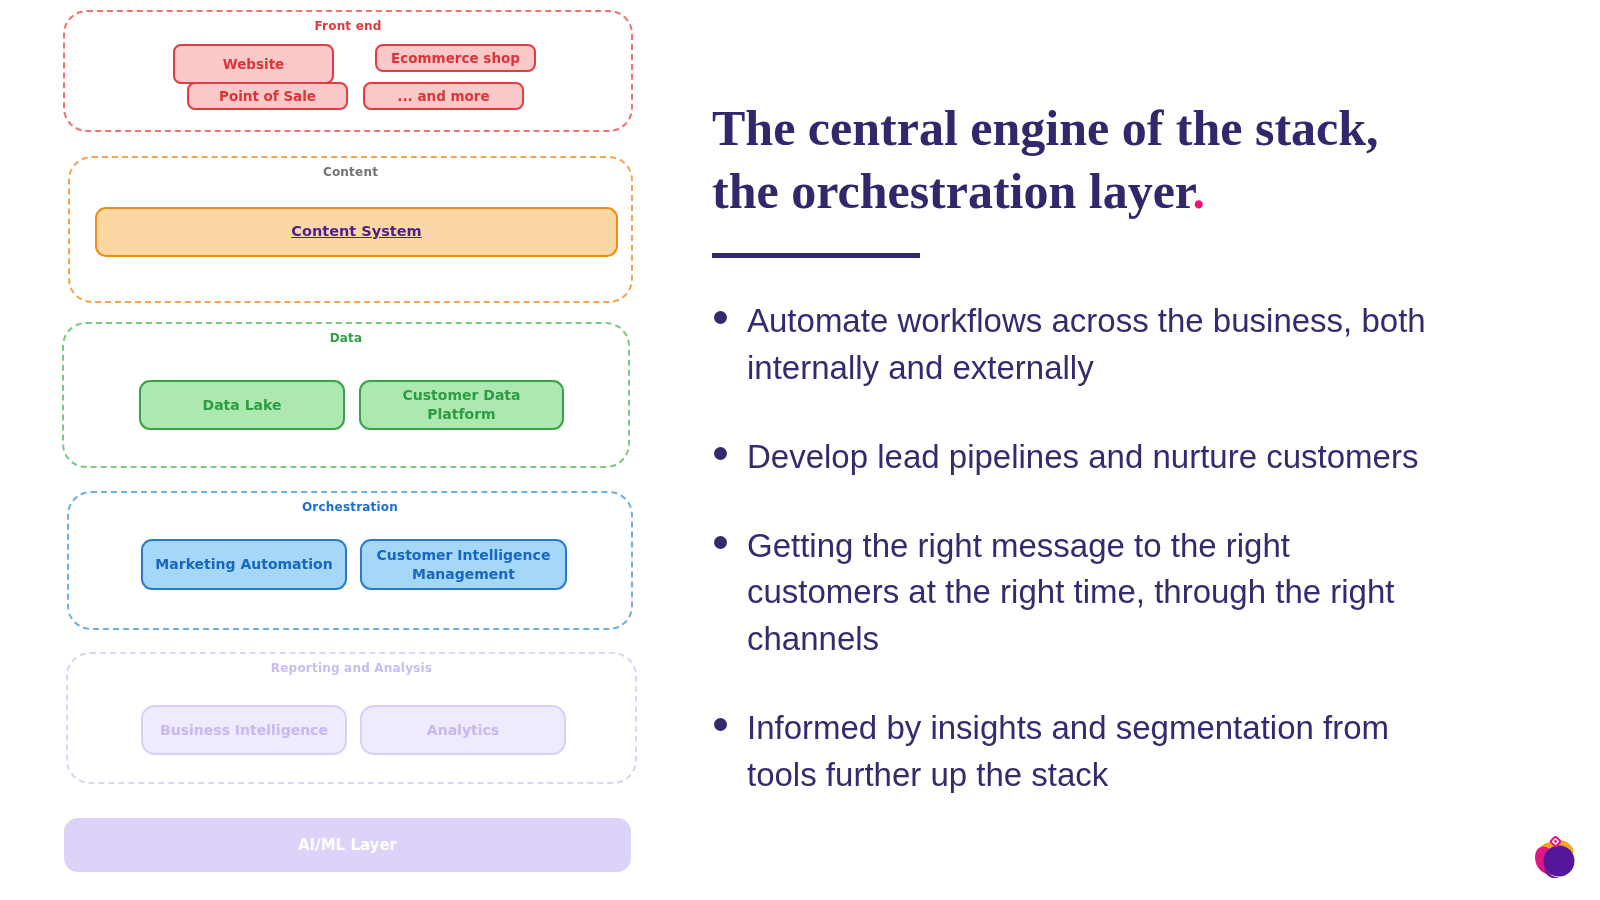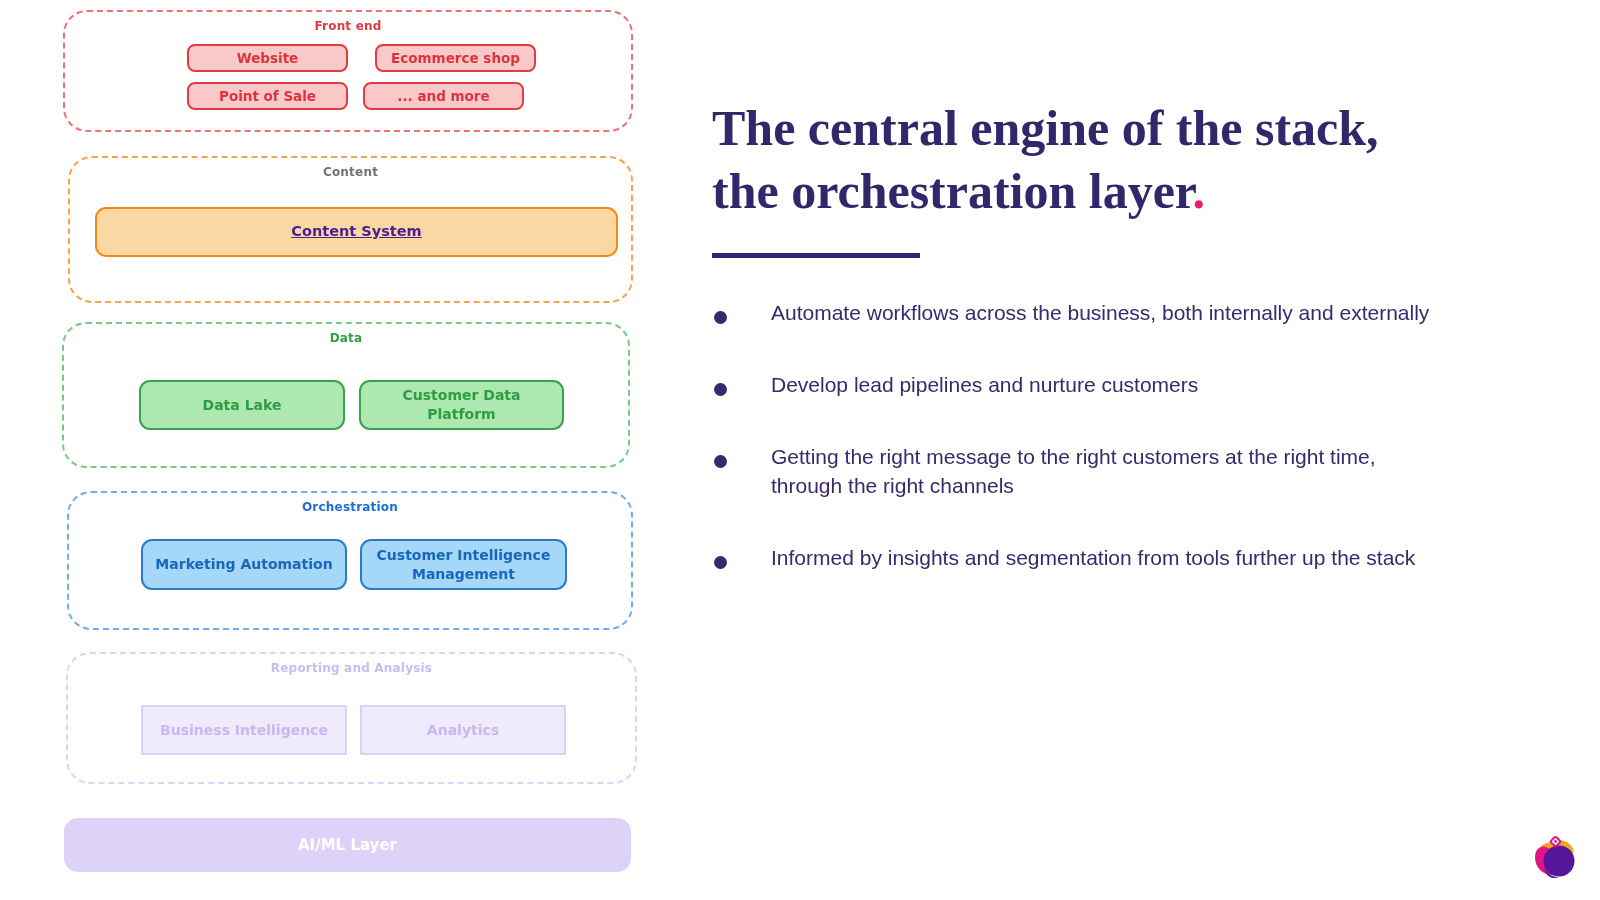--- a/index.html
+++ b/index.html
@@ -11,21 +11,21 @@
   .layer { position: absolute; border-radius: 24px; }
   .layer-title { position: absolute; top: 7px; left: 0; right: 0; text-align: center;
     font-size: 12px; font-weight: 600; letter-spacing: .2px; }
   .node { position: absolute; display: flex; align-items: center; justify-content: center;
     text-align: center; font-size: 13.5px; font-weight: 600; line-height: 1.35;
     border-radius: 9px; border: 2px solid; padding: 2px 6px; }
 
   .layer.frontend { left: 63px; top: 10px; width: 570px; height: 122px; border: 2px dashed #F17070; }
   .layer.frontend .layer-title { color: #E0393F; }
   .layer.frontend .node { background: #F9C8C8; border-color: #E23B41; color: #DC3439; border-radius: 8px; }
-  .fe-b0 { left: 122px; top: 32px; width: 161px; height: 28px; }
+  .fe-b0 { left: 108px; top: 32px; width: 161px; height: 40px; }
   .fe-b1 { left: 298px; top: 32px; width: 161px; height: 28px; margin-left: 12px; }
   .fe-b2 { left: 122px; top: 70px; width: 161px; height: 28px; }
   .fe-b3 { left: 298px; top: 70px; width: 161px; height: 28px; }
 
   .layer.content-layer { left: 68px; top: 156px; width: 565px; height: 147px; border: 2px dashed #F3A44F; }
   .layer.content-layer .layer-title { color: #737373; }
   .layer.content-layer .node { background: #FBD8A3; border-color: #EE8D16; color: #4c1d95; border-radius: 11px; font-size: 14.5px; text-decoration: underline; }
   .ct-b0 { left: 25px; top: 49px; width: 523px; height: 50px; }
 
   .layer.data-layer { left: 62px; top: 322px; width: 568px; height: 146px; border: 2px dashed #79C983; }
@@ -35,39 +35,39 @@
   .da-b1 { left: 295px; top: 56px; width: 205px; height: 50px; }
 
   .layer.orchestration-layer { left: 67px; top: 491px; width: 566px; height: 139px; border: 2px dashed #6FADE8; }
   .layer.orchestration-layer .layer-title { color: #1B6FD3; }
   .layer.orchestration-layer .node { background: #A5D7F8; border-color: #2A7CCB; color: #1866BE; border-radius: 11px; font-size: 14px; }
   .or-b0 { left: 72px; top: 46px; width: 206px; height: 51px; }
   .or-b1 { left: 291px; top: 46px; width: 207px; height: 51px; }
 
   .layer.reporting-layer { left: 66px; top: 652px; width: 571px; height: 132px; border: 2px dashed #DDD3F9; }
   .layer.reporting-layer .layer-title { color: #C9BCF3; }
-  .layer.reporting-layer .node { background: #EFEAFC; border-color: #DACFF8; color: #C6B9F1; border-radius: 1px; font-size: 14px; }
+  .layer.reporting-layer .node { background: #EFEAFC; border-color: #DACFF8; color: #C6B9F1; border-radius: 14px; font-size: 14px; }
   .re-b0 { left: 73px; top: 51px; width: 206px; height: 50px; }
   .re-b1 { left: 292px; top: 51px; width: 206px; height: 50px; }
 
   .aiml { position: absolute; left: 64px; top: 818px; width: 567px; height: 54px;
     background: #DDD3F8; border-radius: 14px; display: flex; align-items: center;
     justify-content: center; color: #ffffff; font-size: 15px; font-weight: 600; }
 
   
   .right { position: absolute; left: 712px; top: 97px; width: 760px; }
   .page-title { font-family: "Liberation Serif", "DejaVu Serif", serif; font-weight: 700;
     color: #32276B; font-size: 50px; line-height: 1.26; letter-spacing: 0; }
   .pink { color: #F0156F; }
   .title-underline { width: 208px; height: 5px; background: #32276B; margin-top: 30px; }
 
   .bullets { list-style: none; margin-top: 40px; }
   .bullets li { display: flex; margin-bottom: 42px; color: #38296E;
     font-family: "Liberation Sans", "DejaVu Sans", sans-serif;
-    font-size: 21px; line-height: 1.42; gap: 24px; }
+    font-size: 33px; line-height: 1.42; }
   .bullet-dot { width: 13px; height: 13px; border-radius: 50%; background: #38296E;
     flex: 0 0 13px; margin: 13px 20px 0 2px; }
   .bullet-text { width: 680px; }
 
   .logo { position: absolute; left: 1531px; top: 835px; }
 </style>
 </head>
 <body>
 
 <div class="slide">

